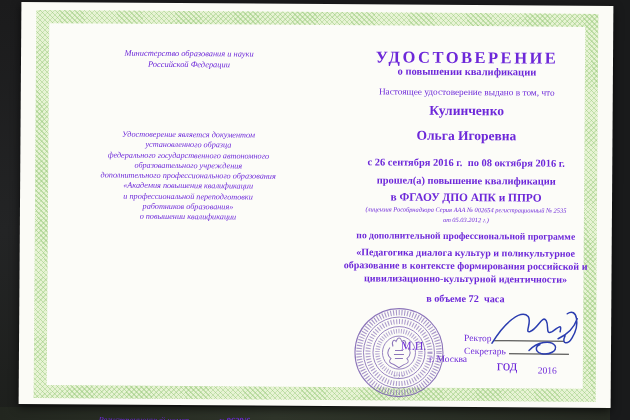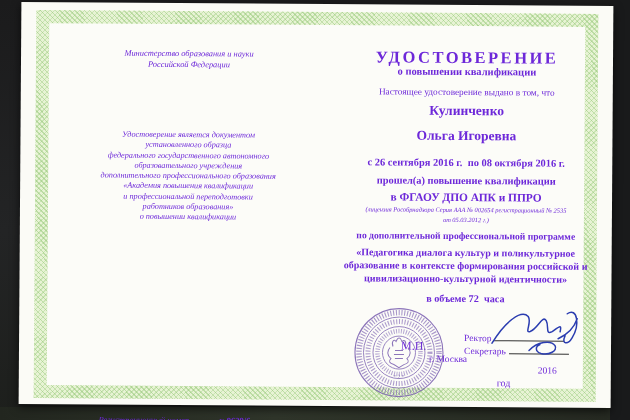--- a/index.html
+++ b/index.html
@@ -57,21 +57,21 @@
   .seal       { left:334px; top:302px; width:92px; height:92px; z-index:2; opacity:.85; }
   .sign-svg   { left:460px; top:298px; width:120px; height:58px; z-index:3; }
   .rector-row    { left:445px; top:327px; font-size:9.5px; }
   .secretary-row { left:445px; top:340px; font-size:9.5px; }
   .sig-line      { display:inline-block; border-bottom:1px solid #333; height:9px;
                    vertical-align:baseline; margin-left:3px; }
   .rector-row .sig-line    { width:70px; }
   .secretary-row .sig-line { width:60px; }
   .year-value { left:519px; top:360px; font-size:9.5px; }
   .city       { left:410px; top:349px; font-size:9.5px; }
-  .year-word  { left:478px; top:372px; font-size:10px; }
+  .year-word  { left:478px; top:352px; font-size:15px; }
 </style>
 </head>
 <body>
 
 <div class="photo">
   <div class="table-strip"></div>
 
   <div class="paper">
     <div class="frame">
       <div class="frame-inner"></div>

